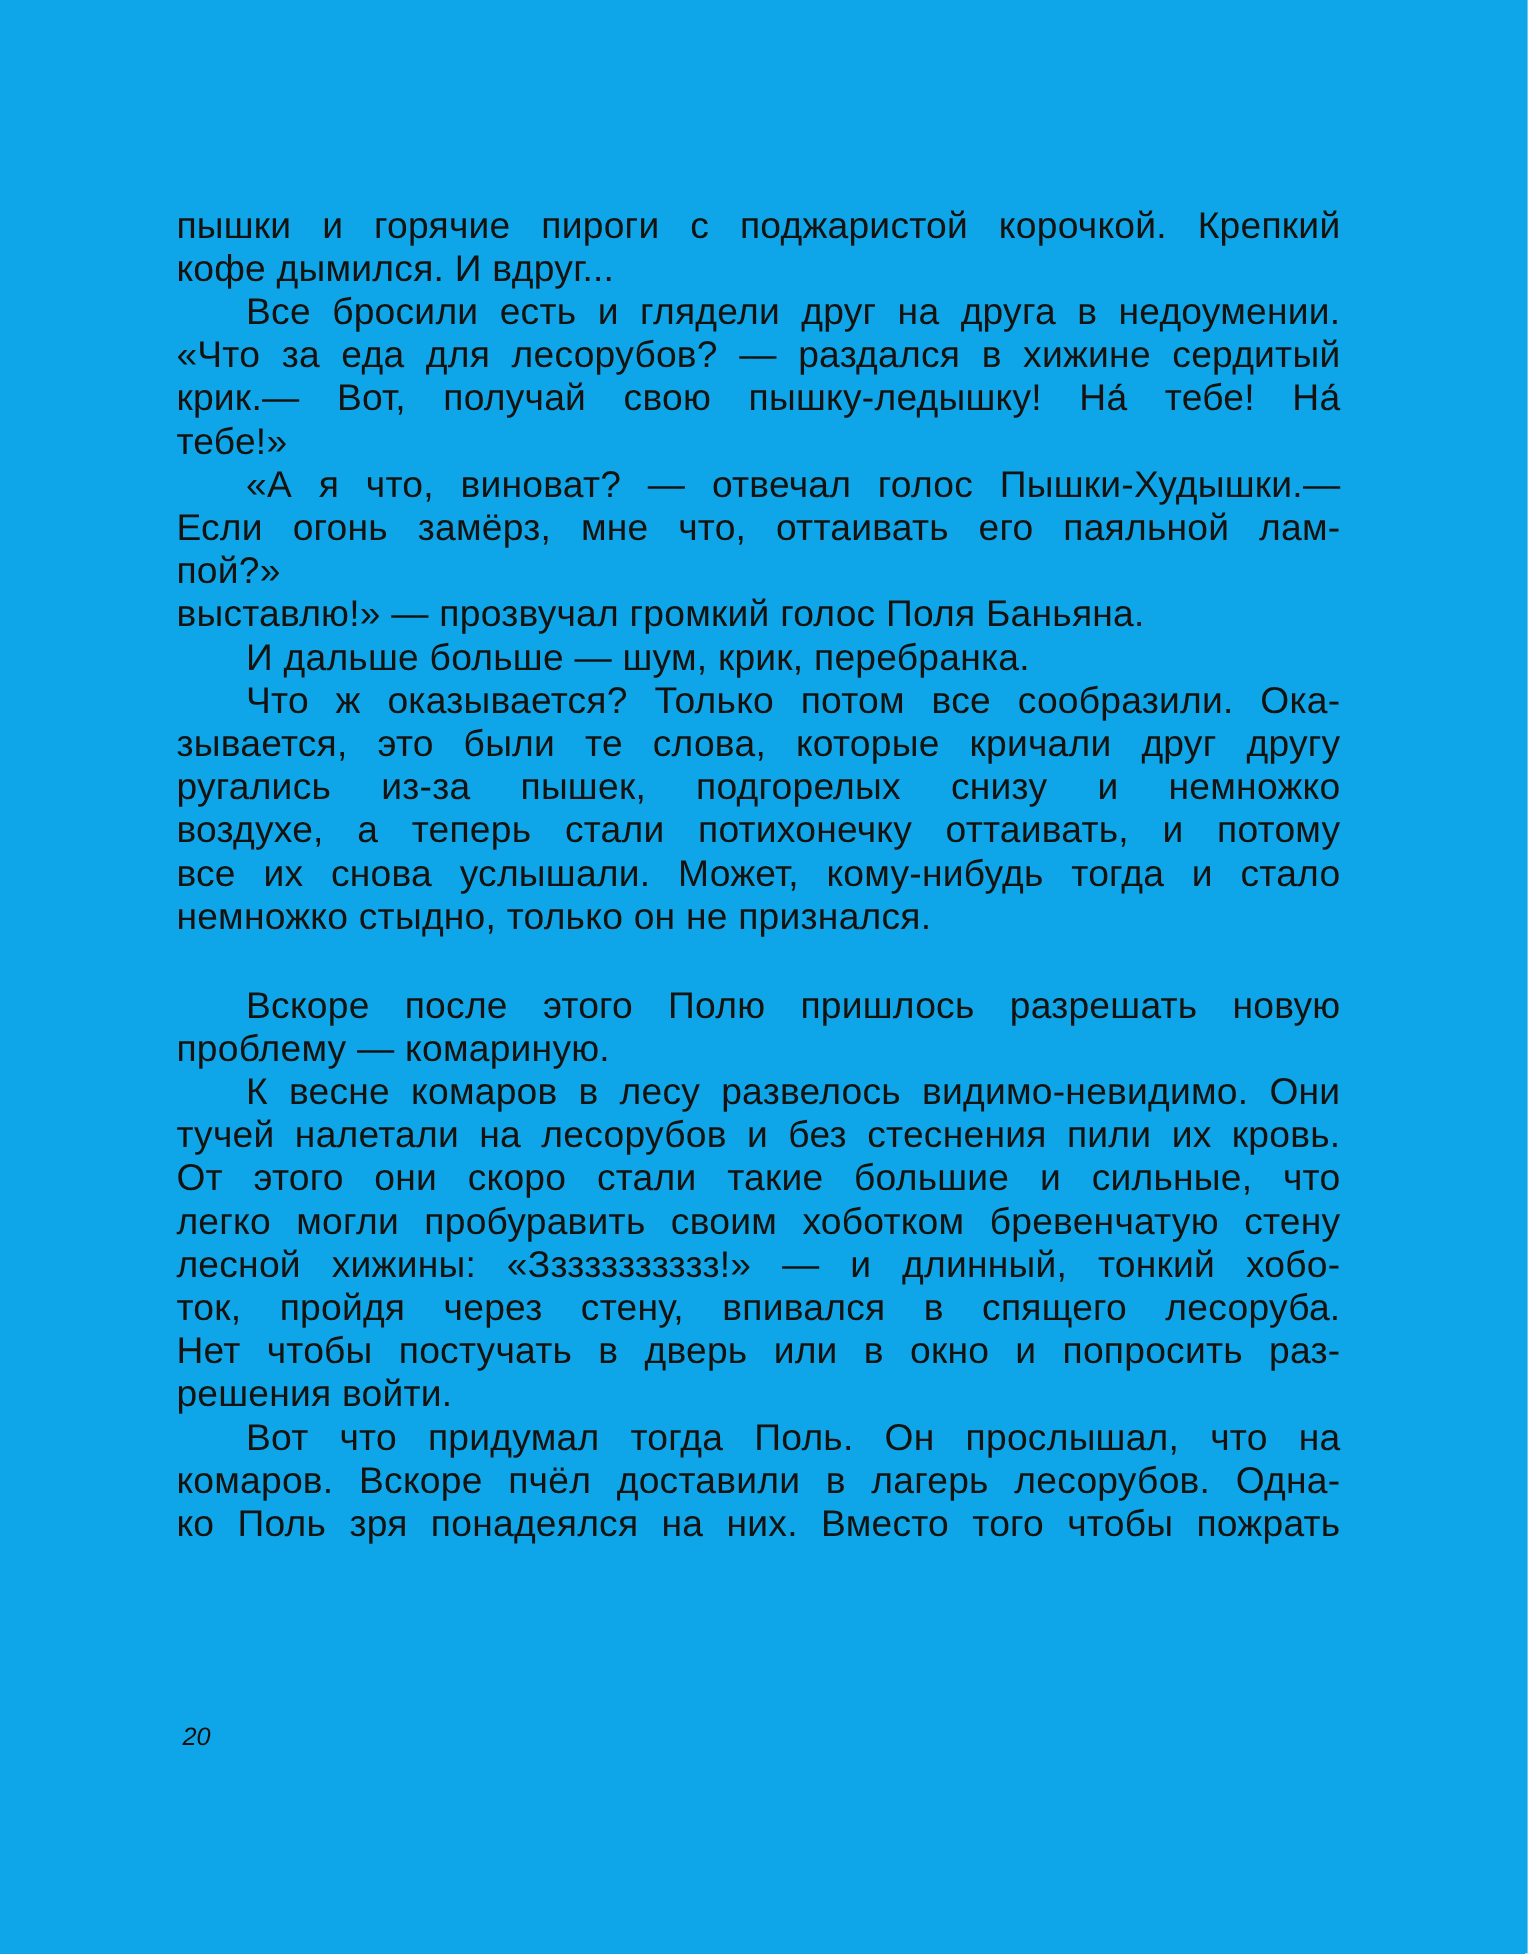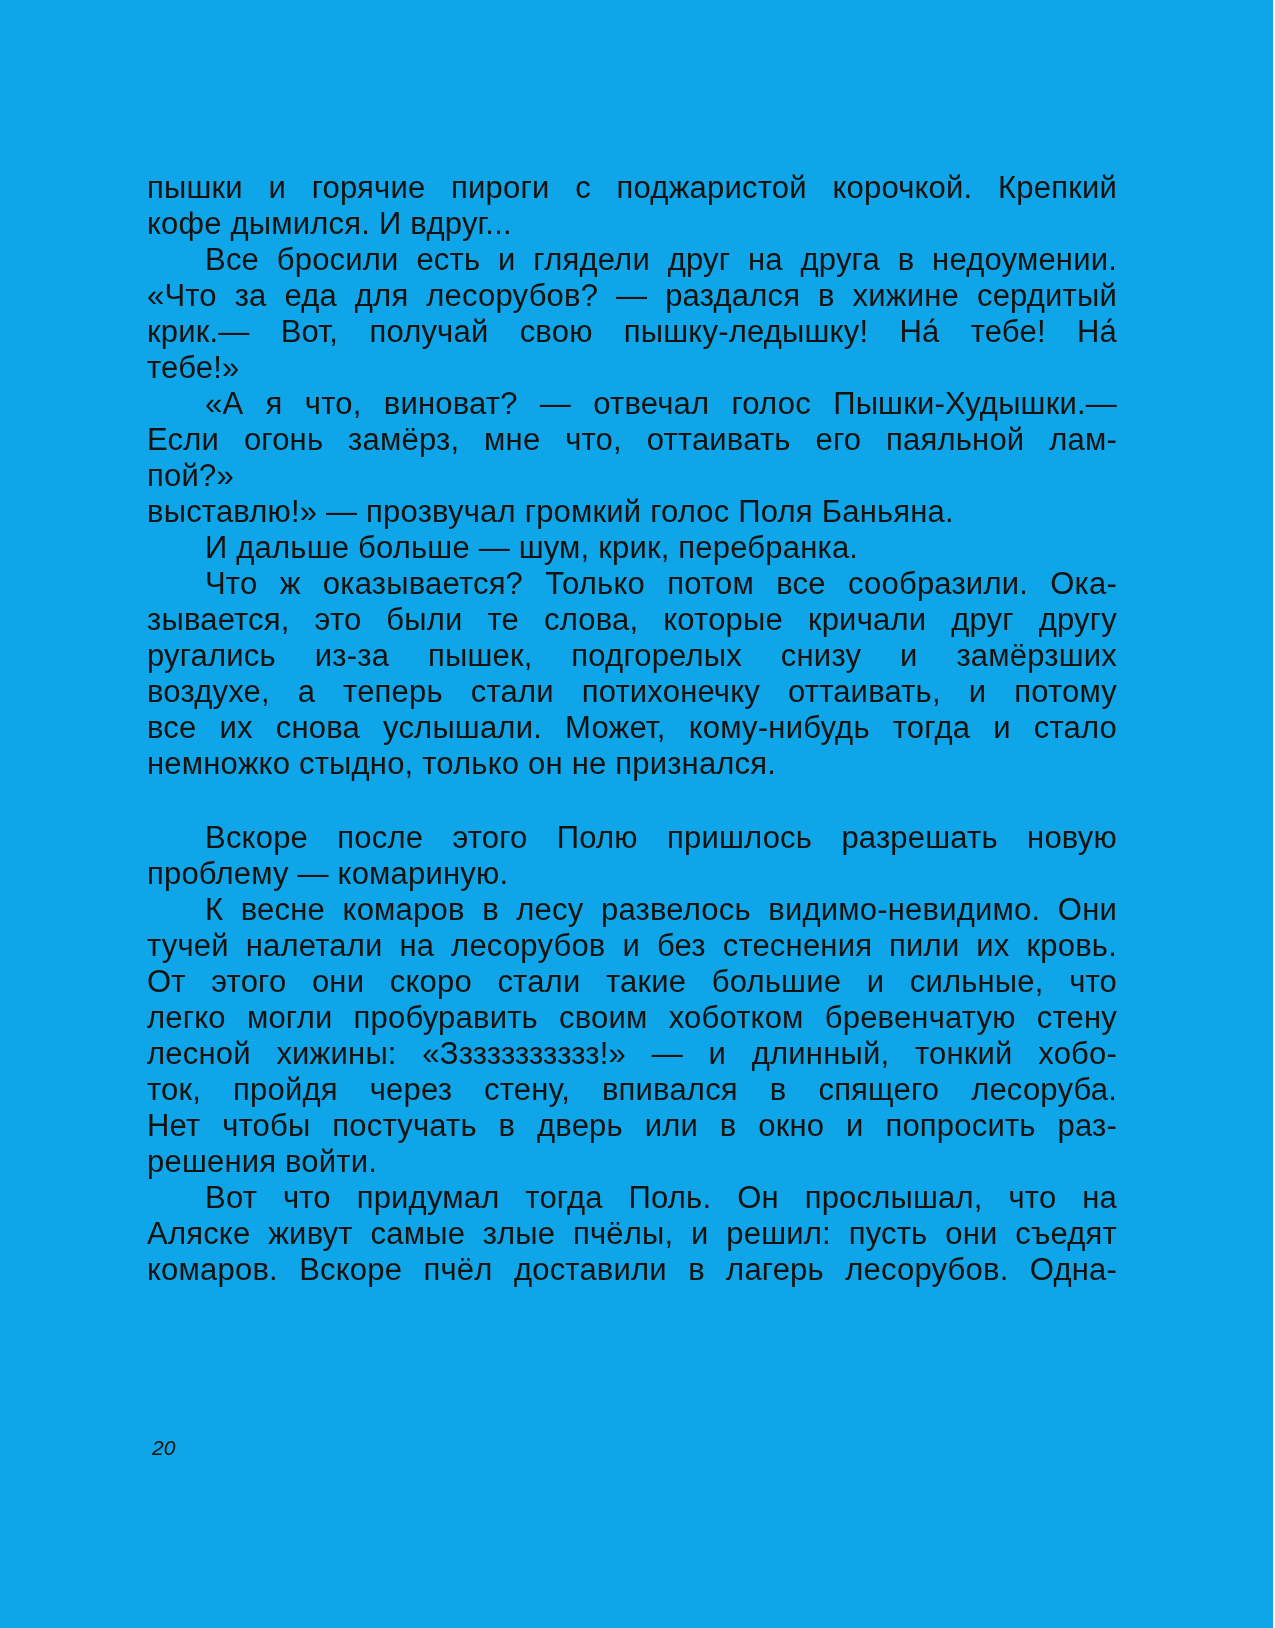--- a/index.html
+++ b/index.html
@@ -60,36 +60,36 @@
     <div class="ln j">«Что за еда для лесорубов? — раздался в хижине сердитый</div>
     <div class="ln j">крик.— Вот, получай свою пышку-ледышку! На́ тебе! На́</div>
     <div class="ln">тебе!»</div>
     <div class="ln ind j">«А я что, виноват? — отвечал голос Пышки-Худышки.—</div>
     <div class="ln j">Если огонь замёрз, мне что, оттаивать его паяльной лам-</div>
     <div class="ln">пой?»</div>
     <div class="ln">выставлю!» — прозвучал громкий голос Поля Баньяна.</div>
     <div class="ln ind">И дальше больше — шум, крик, перебранка.</div>
     <div class="ln ind j">Что ж оказывается? Только потом все сообразили. Ока-</div>
     <div class="ln j">зывается, это были те слова, которые кричали друг другу</div>
-    <div class="ln j">ругались из-за пышек, подгорелых снизу и замёрзших</div>
+    <div class="ln j">ругались из-за пышек, подгорелых снизу и немножко</div>
     <div class="ln j">воздухе, а теперь стали потихонечку оттаивать, и потому</div>
     <div class="ln j">все их снова услышали. Может, кому-нибудь тогда и стало</div>
     <div class="ln">немножко стыдно, только он не признался.</div>
 
     <div class="section-gap"></div>
 
     <div class="ln ind j">Вскоре после этого Полю пришлось разрешать новую</div>
     <div class="ln">проблему — комариную.</div>
     <div class="ln ind j">К весне комаров в лесу развелось видимо-невидимо. Они</div>
     <div class="ln j">тучей налетали на лесорубов и без стеснения пили их кровь.</div>
     <div class="ln j">От этого они скоро стали такие большие и сильные, что</div>
     <div class="ln j">легко могли пробуравить своим хоботком бревенчатую стену</div>
     <div class="ln j">лесной хижины: «Ззззззззззз!» — и длинный, тонкий хобо-</div>
     <div class="ln j">ток, пройдя через стену, впивался в спящего лесоруба.</div>
     <div class="ln j">Нет чтобы постучать в дверь или в окно и попросить раз-</div>
     <div class="ln">решения войти.</div>
     <div class="ln ind j">Вот что придумал тогда Поль. Он прослышал, что на</div>
-    <div class="ln j">Аляске живут самые злые пчёлы, и решил: пусть они съедят</div>
     <div class="ln j">комаров. Вскоре пчёл доставили в лагерь лесорубов. Одна-</div>
+    <div class="ln j">ко Поль зря понадеялся на них. Вместо того чтобы пожрать</div>
   </div>
 
   <div class="page-number">20</div>
 </div>
 
 </body></html>

